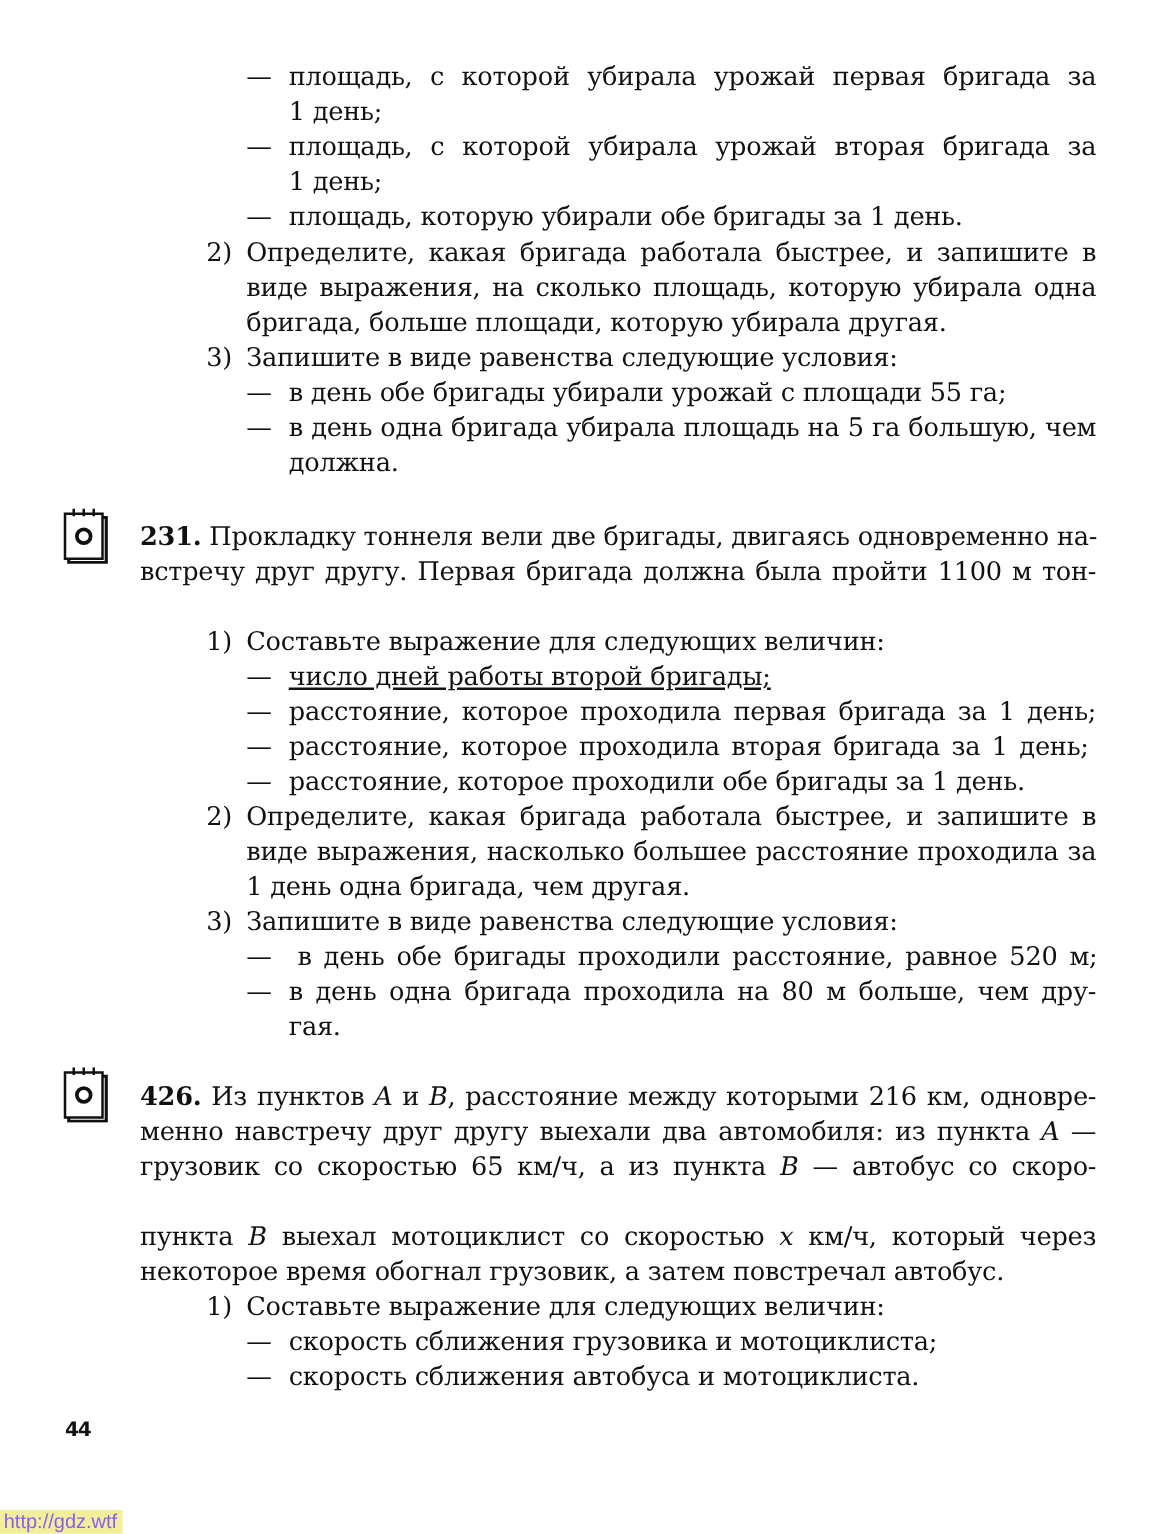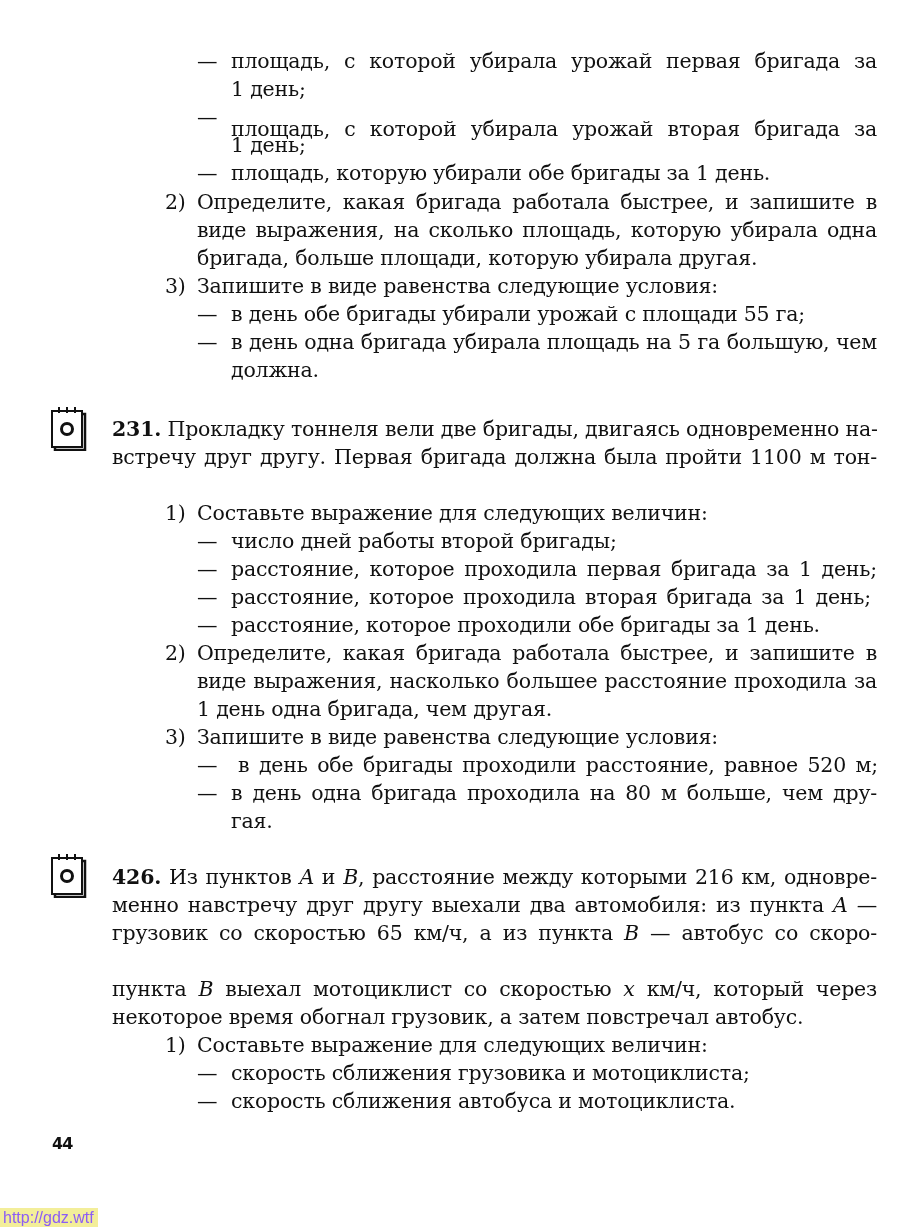--- a/index.html
+++ b/index.html
@@ -17,21 +17,21 @@
 </head>
 <body>
 
 <div class="page">
 
   <div class="line" style="left:197px;top:48px;">—</div>
   <div class="line just" style="left:231px;top:48px;width:646px;">площадь, с которой убирала урожай первая бригада за</div>
   <div class="line" style="left:231px;top:76px;">1 день;</div>
 
   <div class="line" style="left:197px;top:104px;">—</div>
-  <div class="line just" style="left:231px;top:116px;width:646px;">площадь, с которой убирала урожай вторая бригада за</div>
+  <div class="line just" style="left:231px;top:104px;width:646px;">площадь, с которой убирала урожай вторая бригада за</div>
   <div class="line" style="left:231px;top:132px;">1 день;</div>
 
   <div class="line" style="left:197px;top:160px;">—</div>
   <div class="line" style="left:231px;top:160px;">площадь, которую убирали обе бригады за 1 день.</div>
 
   <div class="line" style="left:165px;top:189px;">2)</div>
   <div class="line just" style="left:197px;top:189px;width:680px;">Определите, какая бригада работала быстрее, и запишите в</div>
   <div class="line just" style="left:197px;top:217px;width:680px;">виде выражения, на сколько площадь, которую убирала одна</div>
   <div class="line" style="left:197px;top:245px;">бригада, больше площади, которую убирала другая.</div>
 
@@ -51,21 +51,21 @@
     <line x1="27" y1="2" x2="27" y2="8" stroke="#111" stroke-width="2"></line>
     <circle cx="19" cy="24" r="5.5" fill="none" stroke="#111" stroke-width="3"></circle>
   </svg>
 
   <div class="line just" style="left:112px;top:416px;width:765px;"><span class="num">231.</span> <span>Прокладку тоннеля вели две бригады, двигаясь одновременно на-</span></div>
   <div class="line just" style="left:112px;top:444px;width:765px;">встречу друг другу. Первая бригада должна была пройти 1100 м тон-</div>
 
   <div class="line" style="left:165px;top:500px;">1)</div>
   <div class="line" style="left:197px;top:500px;">Составьте выражение для следующих величин:</div>
   <div class="line" style="left:197px;top:528px;">—</div>
-  <div class="line" style="left:231px;top:528px;">число дней работы второй бригады;</div>
+  <div class="line" style="left:231px;top:528px;text-decoration:underline;">число дней работы второй бригады;</div>
   <div class="line" style="left:197px;top:556px;">—</div>
   <div class="line just" style="left:231px;top:556px;width:646px;">расстояние, которое проходила первая бригада за 1 день;</div>
   <div class="line" style="left:197px;top:584px;">—</div>
   <div class="line just" style="left:231px;top:584px;width:640px;">расстояние, которое проходила вторая бригада за 1 день;</div>
   <div class="line" style="left:197px;top:612px;">—</div>
   <div class="line" style="left:231px;top:612px;">расстояние, которое проходили обе бригады за 1 день.</div>
 
   <div class="line" style="left:165px;top:640px;">2)</div>
   <div class="line just" style="left:197px;top:640px;width:680px;">Определите, какая бригада работала быстрее, и запишите в</div>
   <div class="line just" style="left:197px;top:668px;width:680px;">виде выражения, насколько большее расстояние проходила за</div>

